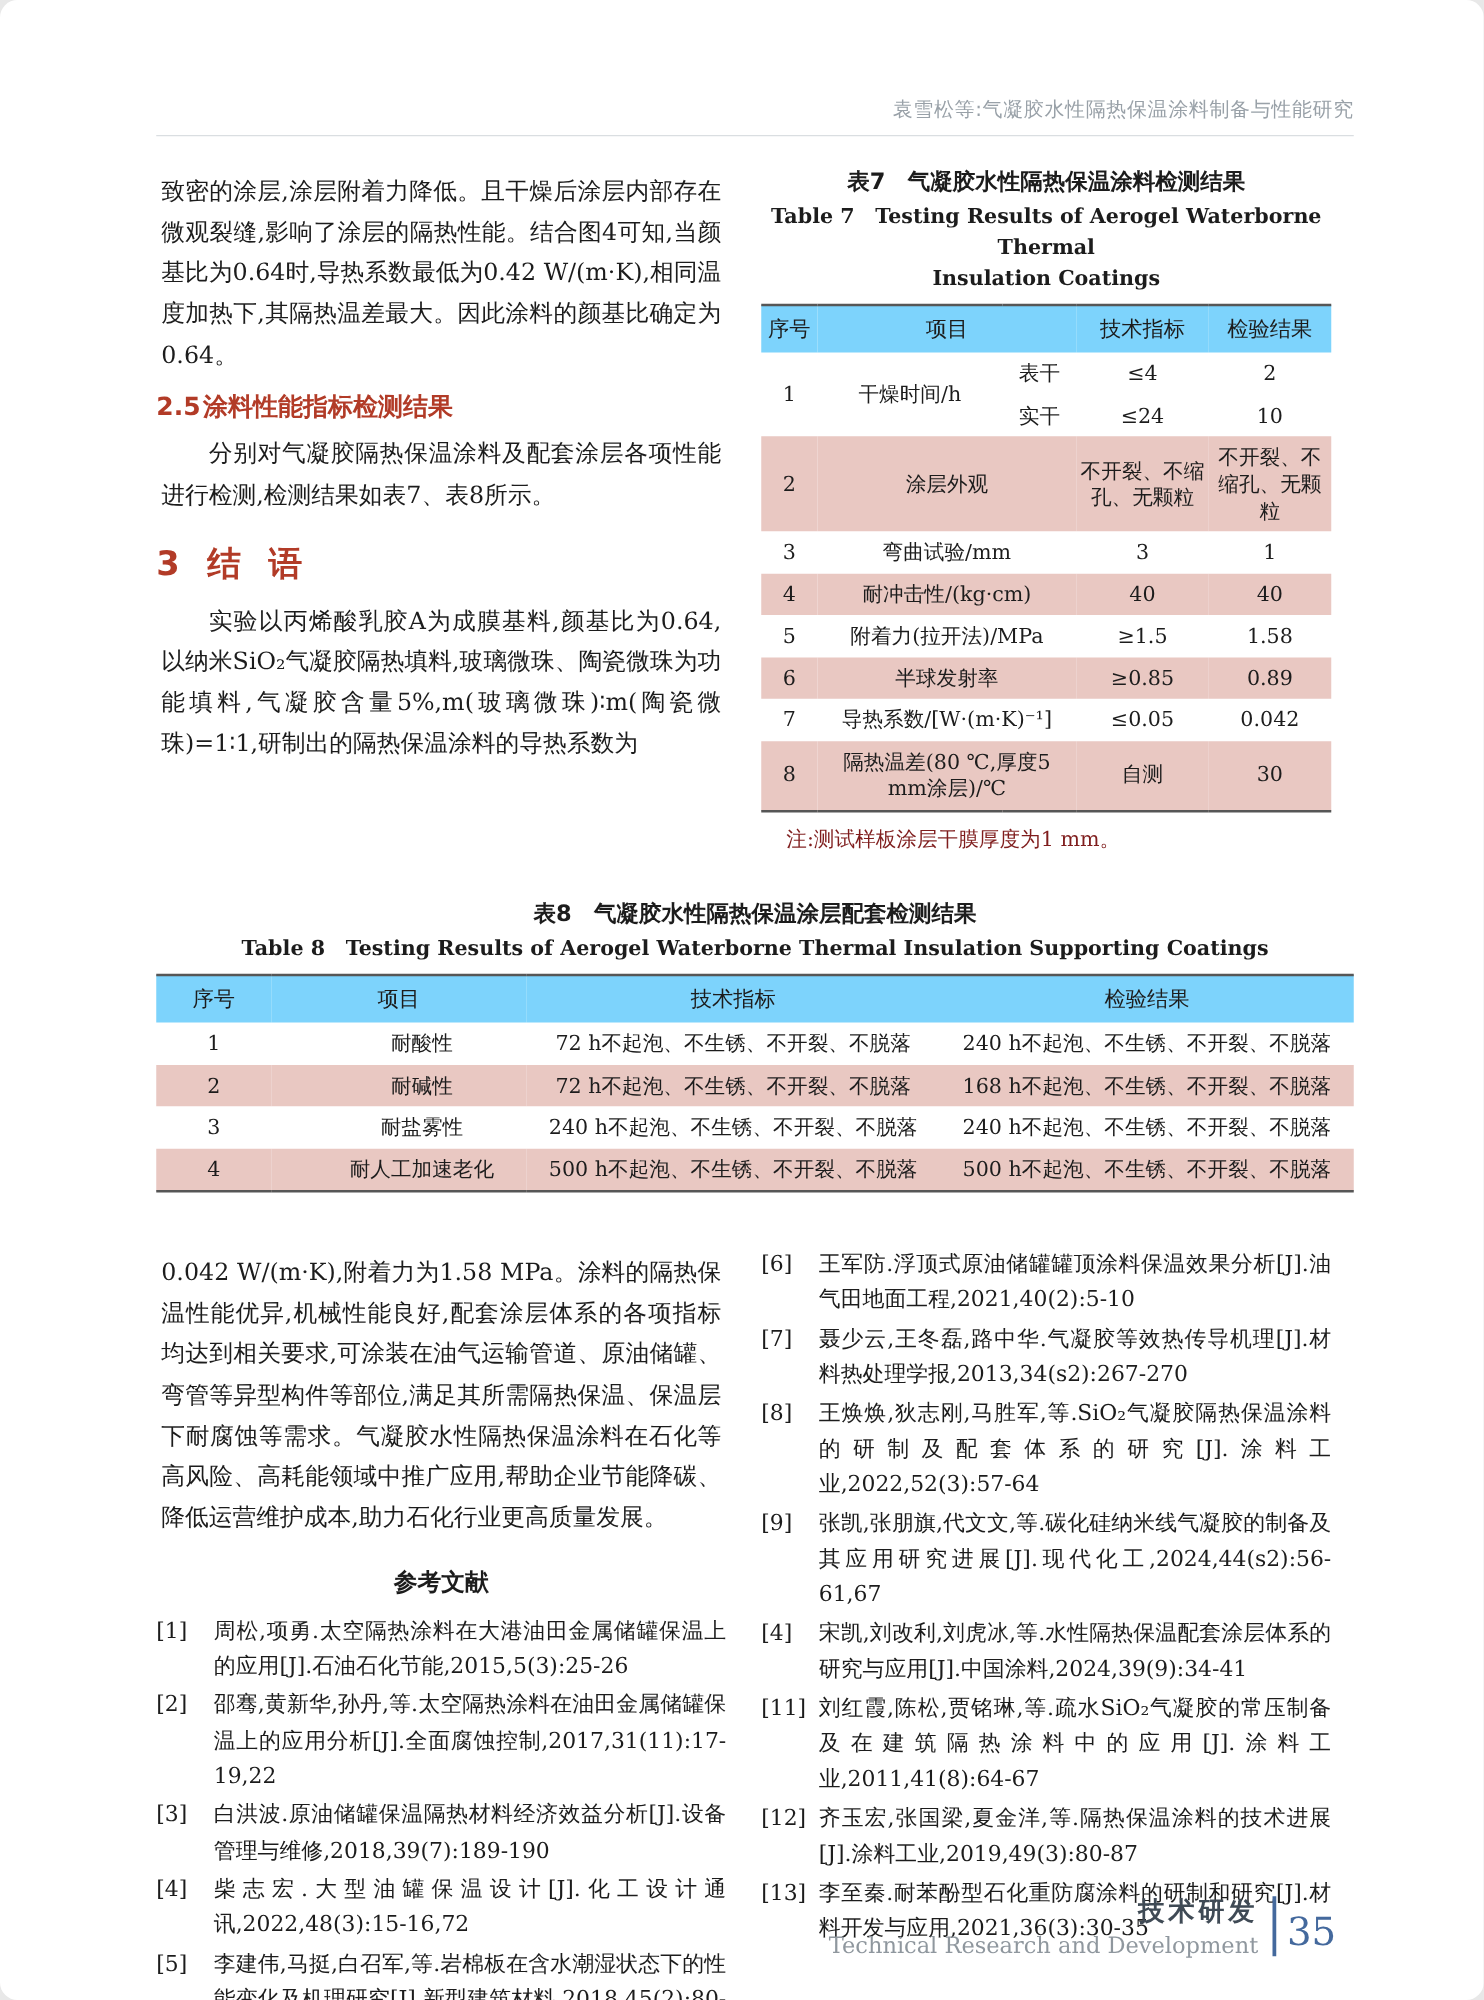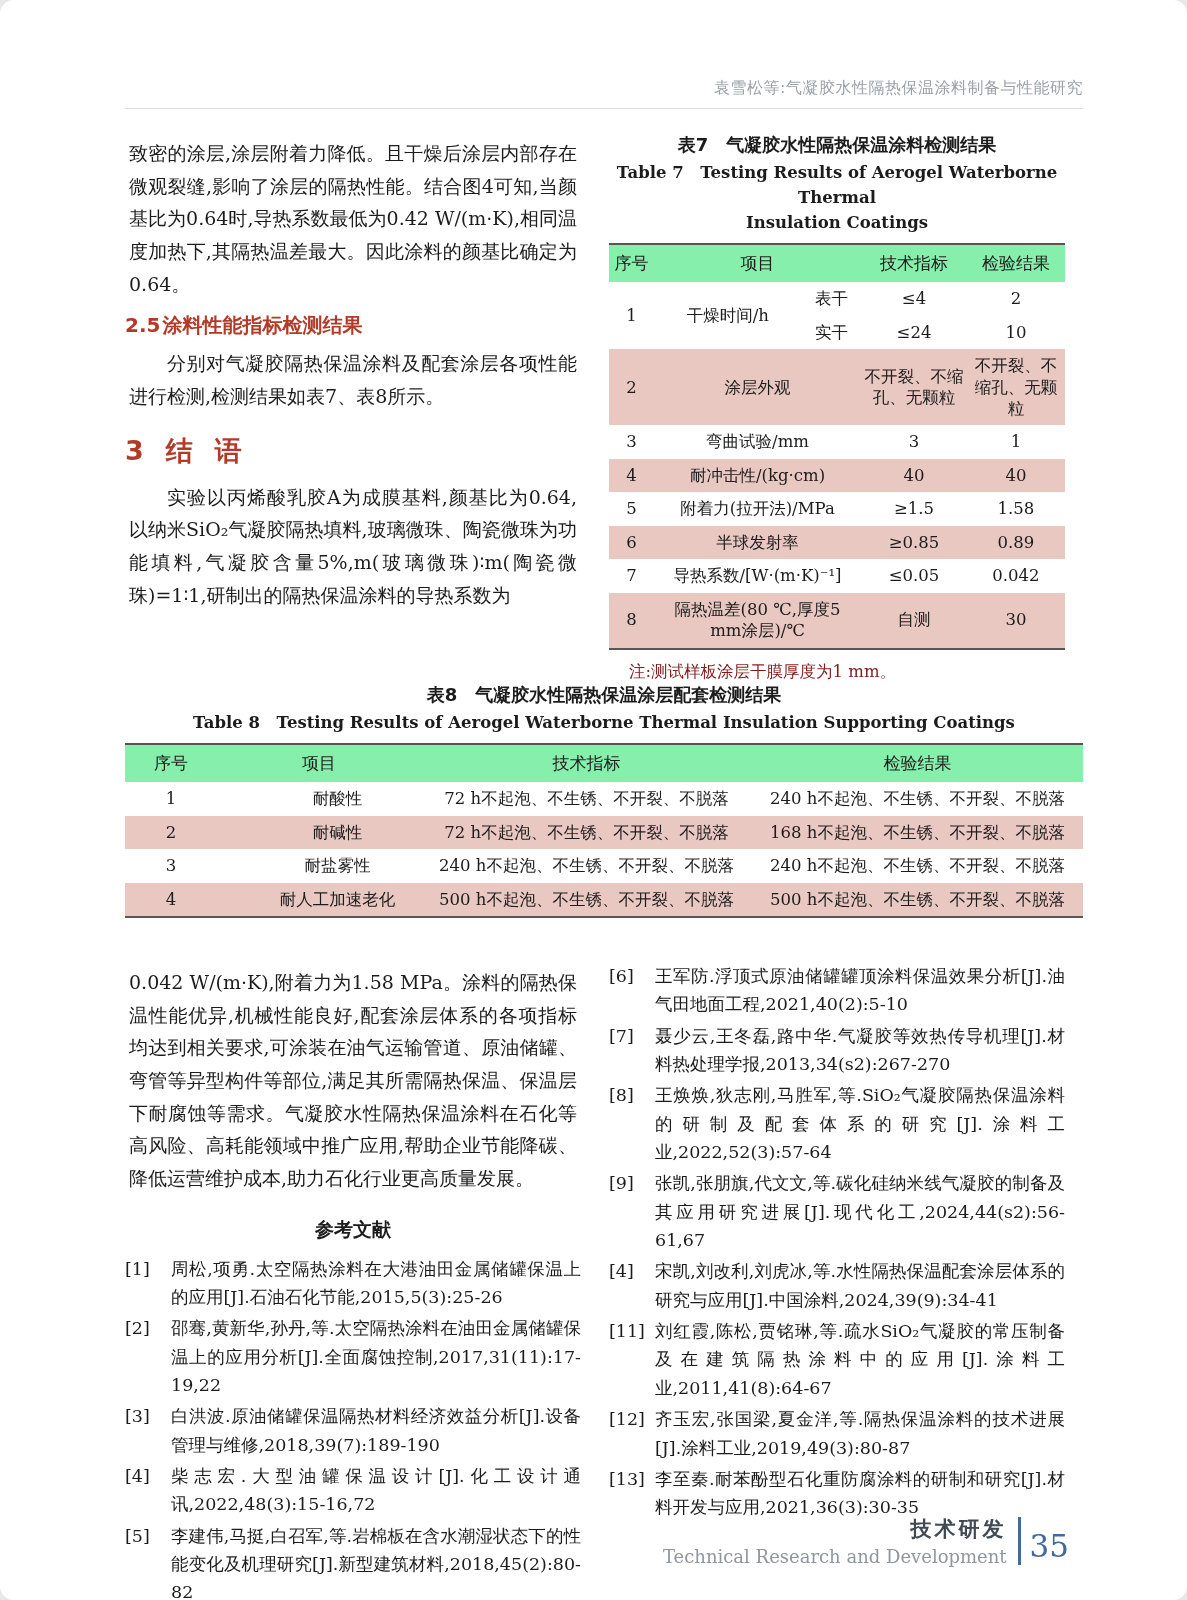--- a/index.html
+++ b/index.html
@@ -21,30 +21,30 @@
   .h25{color:#b23b27;font-weight:bold;font-size:20px;margin:12px 0 8px;}
   .h25 .no{margin-right:2px;}
   .h3{color:#b23b27;font-weight:bold;font-size:27px;margin:20px 0 12px;}
   .h3 .no{margin-right:22px;}
   .h3 .tt{letter-spacing:22px;}
   
   .cap-zh{text-align:center;font-weight:bold;font-size:18px;margin:0 0 4px;}
   .cap-en{text-align:center;font-weight:bold;font-size:16.5px;line-height:1.5;margin:0 0 8px;}
   
   table.paper{width:100%;border-collapse:collapse;border-top:2px solid #565656;border-bottom:2px solid #565656;}
-  table.paper th{background:#86efac;font-weight:normal;font-size:17px;padding:7px 2px;text-align:center;}
+  table.paper th{background:#7dd3fc;font-weight:normal;font-size:17px;padding:7px 2px;text-align:center;}
   table.paper td{font-size:16.5px;padding:6px 3px;text-align:center;vertical-align:middle;line-height:1.3;}
   tr.pink td{background:#e9c8c2;}
   td.item{text-align:left;padding-left:8px;}
   
   .t7 .c-num{width:42px;} .t7 .c-item{width:150px;} .t7 .c-sub{width:56px;}
   .t7 .c-spec{width:108px;} .t7 .c-res{width:100px;}
   .t7-note{color:#7f1d1d;font-size:16.5px;margin-top:11px;padding-left:20px;}
   
-  .t8-section{}
+  .t8-section{margin-top:36px;}
   .t8 .c-num{width:88px;} .t8 .c-item{width:200px;}
   .t8 td.item{padding-left:40px;}
   
   .bottom{margin-top:44px;}
   .refs-heading{text-align:center;font-weight:bold;font-size:19px;margin:22px 0 12px;}
   .ref{display:flex;font-size:17.5px;line-height:1.62;margin-bottom:3px;}
   .ref-num{width:46px;flex:none;}
   .ref-text{flex:1;text-align:justify;}
   
   .footer{position:absolute;right:118px;bottom:33px;display:flex;align-items:center;}

